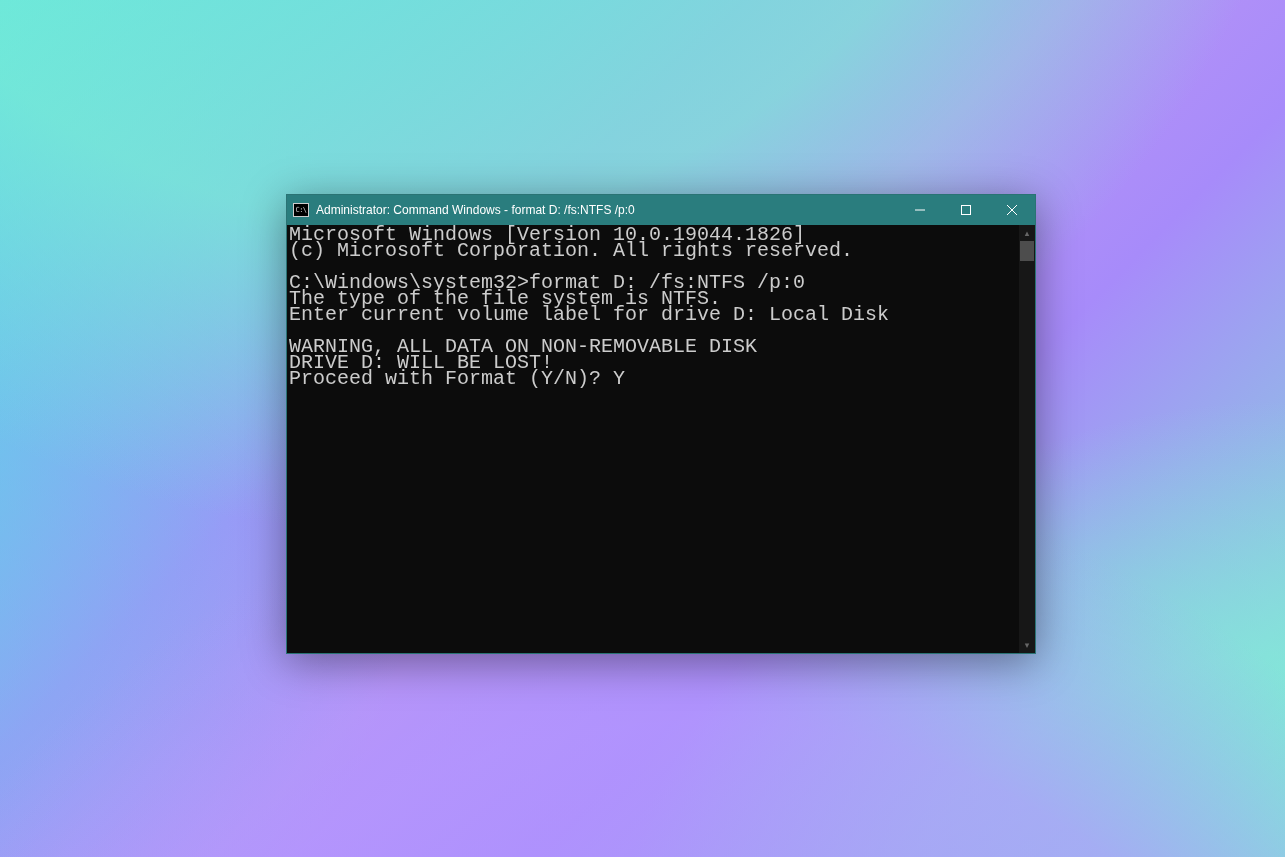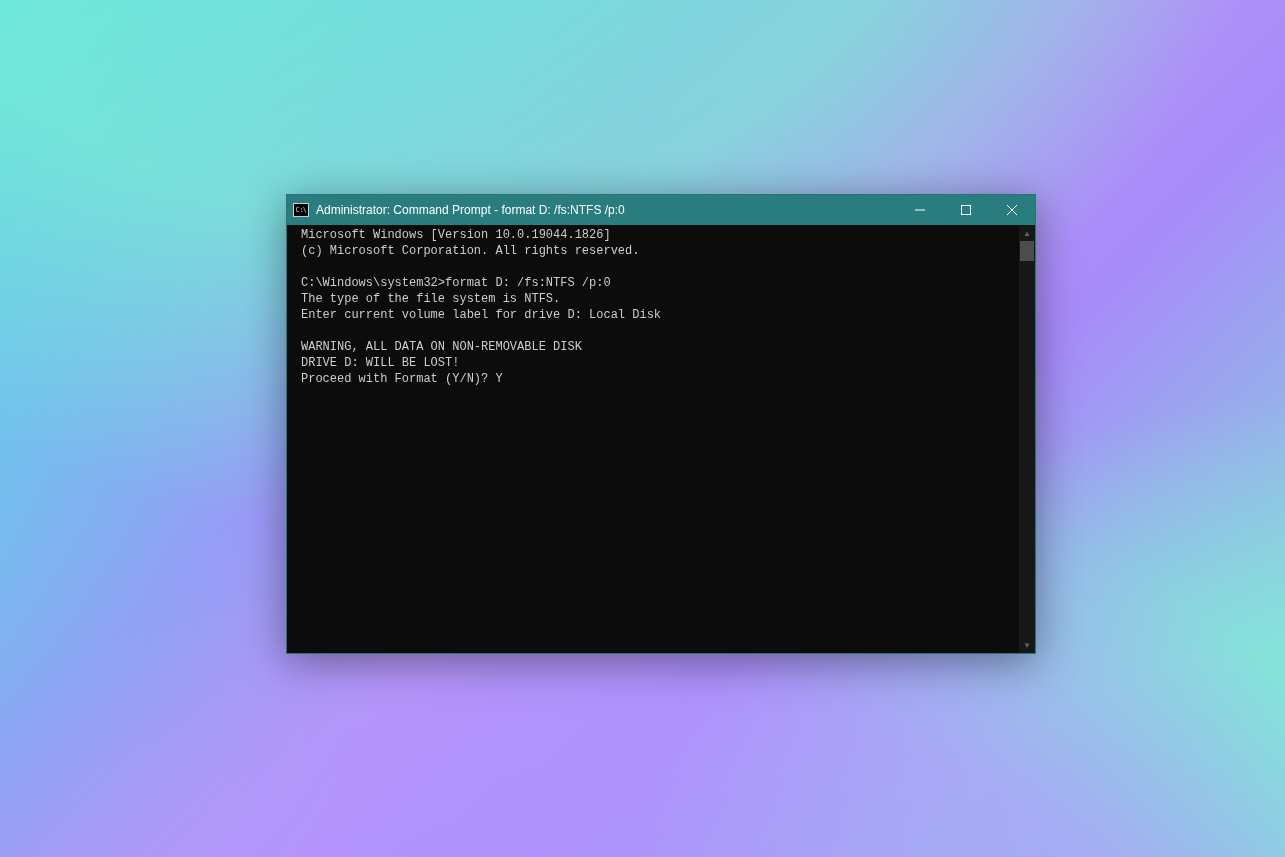--- a/index.html
+++ b/index.html
@@ -111,23 +111,23 @@
       cursor: pointer;
     }
     .terminal-body {
       flex: 1;
       background: #0c0c0c;
       position: relative;
       display: flex;
     }
     .terminal-content {
       flex: 1;
-      padding: 2px 0 0 14px;
+      padding: 2px 0 0 2px;
       font-family: Consolas, "Courier New", monospace;
-      font-size: 12px;
+      font-size: 20px;
       line-height: 16px;
       color: #cccccc;
       white-space: pre;
       overflow: hidden;
     }
     .scrollbar {
       width: 16px;
       background: #171717;
       position: relative;
       display: flex;
@@ -165,21 +165,21 @@
 <div class="desktop-bg">
   <div class="arc4"></div>
   <div class="arc1"></div>
   <div class="arc3"></div>
   <div class="arc2"></div>
 </div>
 
 <div class="cmd-window">
   <div class="titlebar">
     <div class="titlebar-icon">C:\</div>
-    <div class="titlebar-title">Administrator: Command Prompt - format  D: /fs:NTFS /p:0</div>
+    <div class="titlebar-title">Administrator: Command Windows - format  D: /fs:NTFS /p:0</div>
     <div class="titlebar-controls">
       <div class="titlebar-btn">
         <svg width="10" height="10" viewBox="0 0 10 10">
             <line x1="0" y1="5" x2="10" y2="5" stroke="#fff" stroke-width="1"></line>
           </svg>
       </div>
       <div class="titlebar-btn">
         <svg width="10" height="10" viewBox="0 0 10 10">
             <rect x="0.5" y="0.5" width="9" height="9" stroke="#fff" stroke-width="1" fill="none"></rect>
           </svg>

